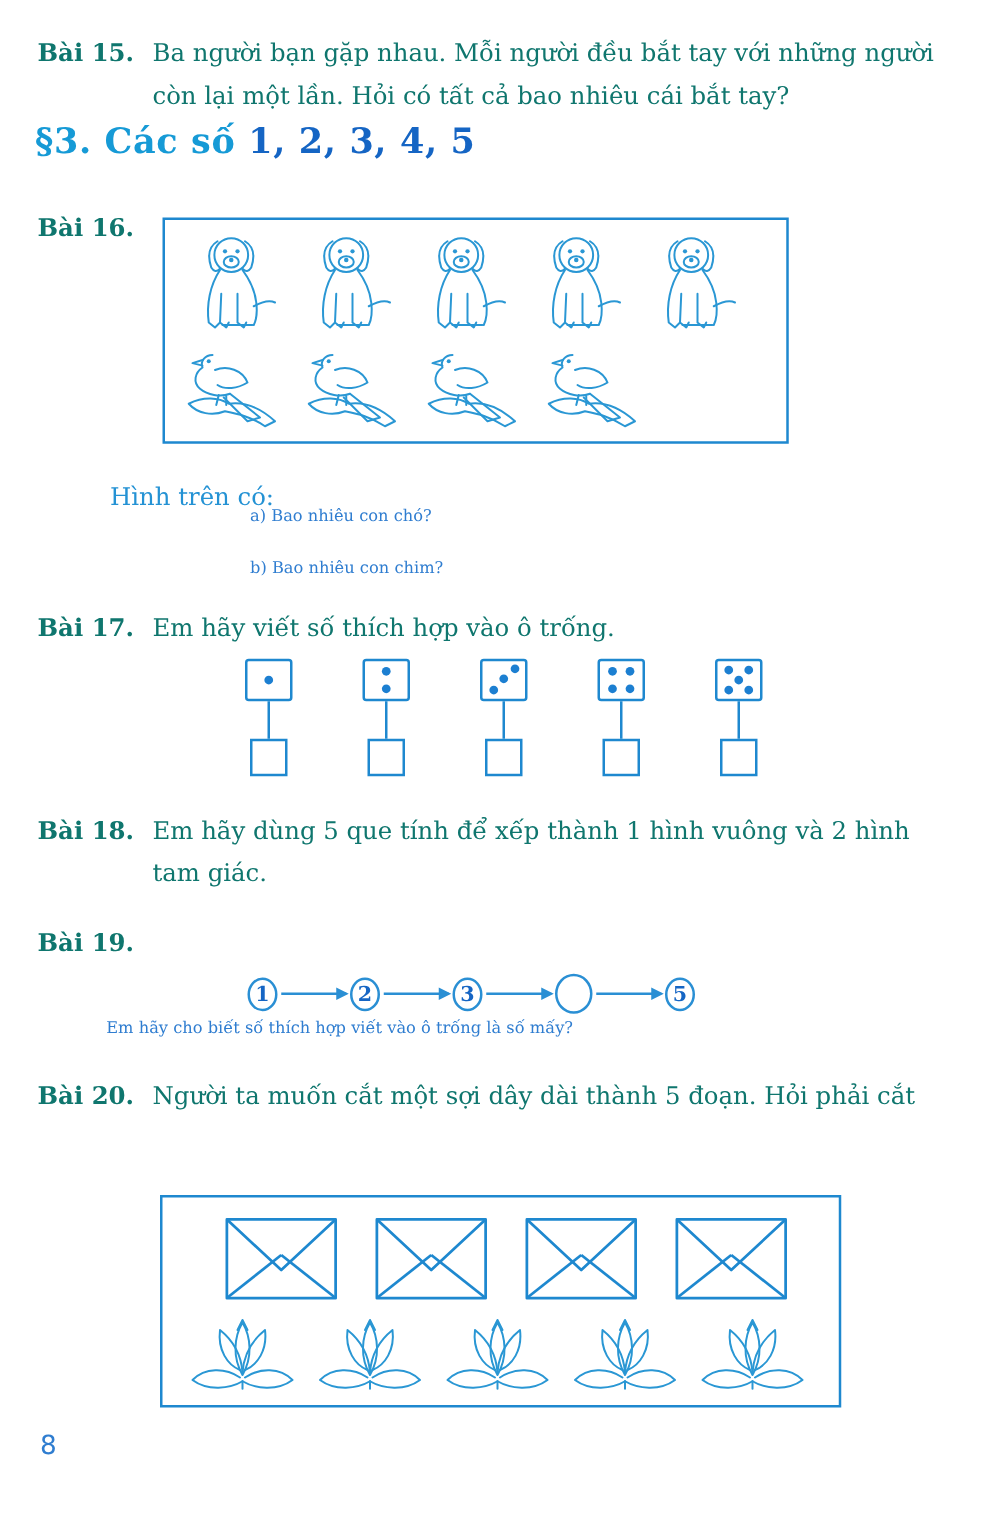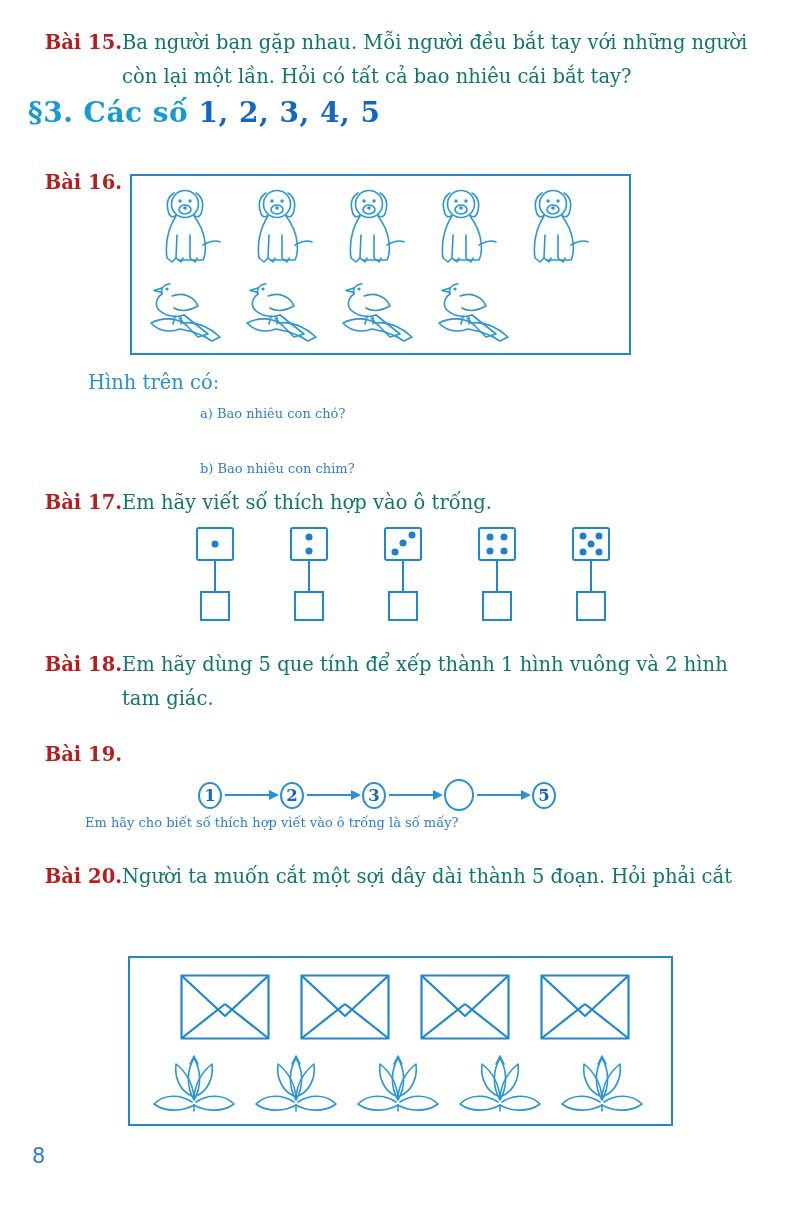--- a/index.html
+++ b/index.html
@@ -1,29 +1,29 @@
 <!DOCTYPE html>
 <html><head>
 <meta charset="utf-8">
 <style>
   html,body{margin:0;padding:0;}
   body{width:800px;height:1223px;background:#ffffff;font-family:"DejaVu Serif", serif;}
   .page{position:relative;width:800px;height:1223px;background:#ffffff;overflow:hidden;}
 
   .ex{position:absolute;left:30px;width:748px;font-size:19.5px;line-height:34px;color:#2f7dd0;}
   .ex-line{display:flex;align-items:baseline;}
-  .ex-label{font-weight:bold;color:#b91c1c;width:92px;flex:none;text-align:right;}
+  .ex-label{font-weight:bold;color:#0f766e;width:92px;flex:none;}
   .ex-text{color:#0f766e;}
   .indent{padding-left:92px;}
 
   .section-heading{position:absolute;top:96px;left:28px;font-size:28px;font-weight:bold;letter-spacing:.5px;}
   .section-prefix{color:#169ad6;}
   .section-numbers{color:#1565c4;}
 
-  .caption{position:absolute;font-size:19.5px;color:#2492d4;}
+  .caption{position:absolute;font-size:19.5px;color:#2492d4;margin-top:15px;}
   .subq{position:absolute;font-size:13px;color:#2f7dd0;}
 
   .artbox{position:absolute;border:2.5px solid #1e88cf;box-sizing:border-box;display:flex;flex-direction:column;justify-content:space-between;}
   .box16{top:174px;left:130px;width:501px;height:181px;padding:8px 10px 6px 14px;}
   .box21{top:956px;left:128px;width:545px;height:170px;padding:16px 10px 6px 20px;}
   .art-row{display:flex;align-items:flex-end;}
   .dogs-row{gap:14px;}
   .birds-row{gap:14px;margin-top:2px;}
   .env-row{gap:30px;padding-left:30px;}
   .flower-row{gap:14px;}
@@ -217,21 +217,21 @@
       <path d="M38,40 L62,59 L52,62 L33,43"></path>
       <path d="M29,41 L27,49 M35,42 L35,49"></path>
       <path d="M5,48 C17,42 29,43 37,48 C51,46 63,52 74,62 L66,66 C54,58 44,56 34,54 C24,58 12,56 5,48 Z"></path>
     </g>
     <circle cx="21" cy="14" r="1.6" fill="#2a97d4"></circle>
   </svg>
 </div>
   </div>
   <div class="caption" style="top:371px;left:88px">Hình trên có:</div>
   <div class="subq" style="top:406px;left:200px">a) Bao nhiêu con chó?</div>
-  <div class="subq" style="top:461px;left:200px">b) Bao nhiêu con chim?</div>
+  <div class="subq" style="top:447px;left:200px">b) Bao nhiêu con chim?</div>
 
   <div class="ex" style="top:486px">
     <div class="ex-line">
       <span class="ex-label">Bài 17.</span>
       <span class="ex-text">Em hãy viết số thích hợp vào ô trống.</span>
     </div>
   </div>
   <div class="dice-row">
   <div class="die-unit">
     <div class="die">

